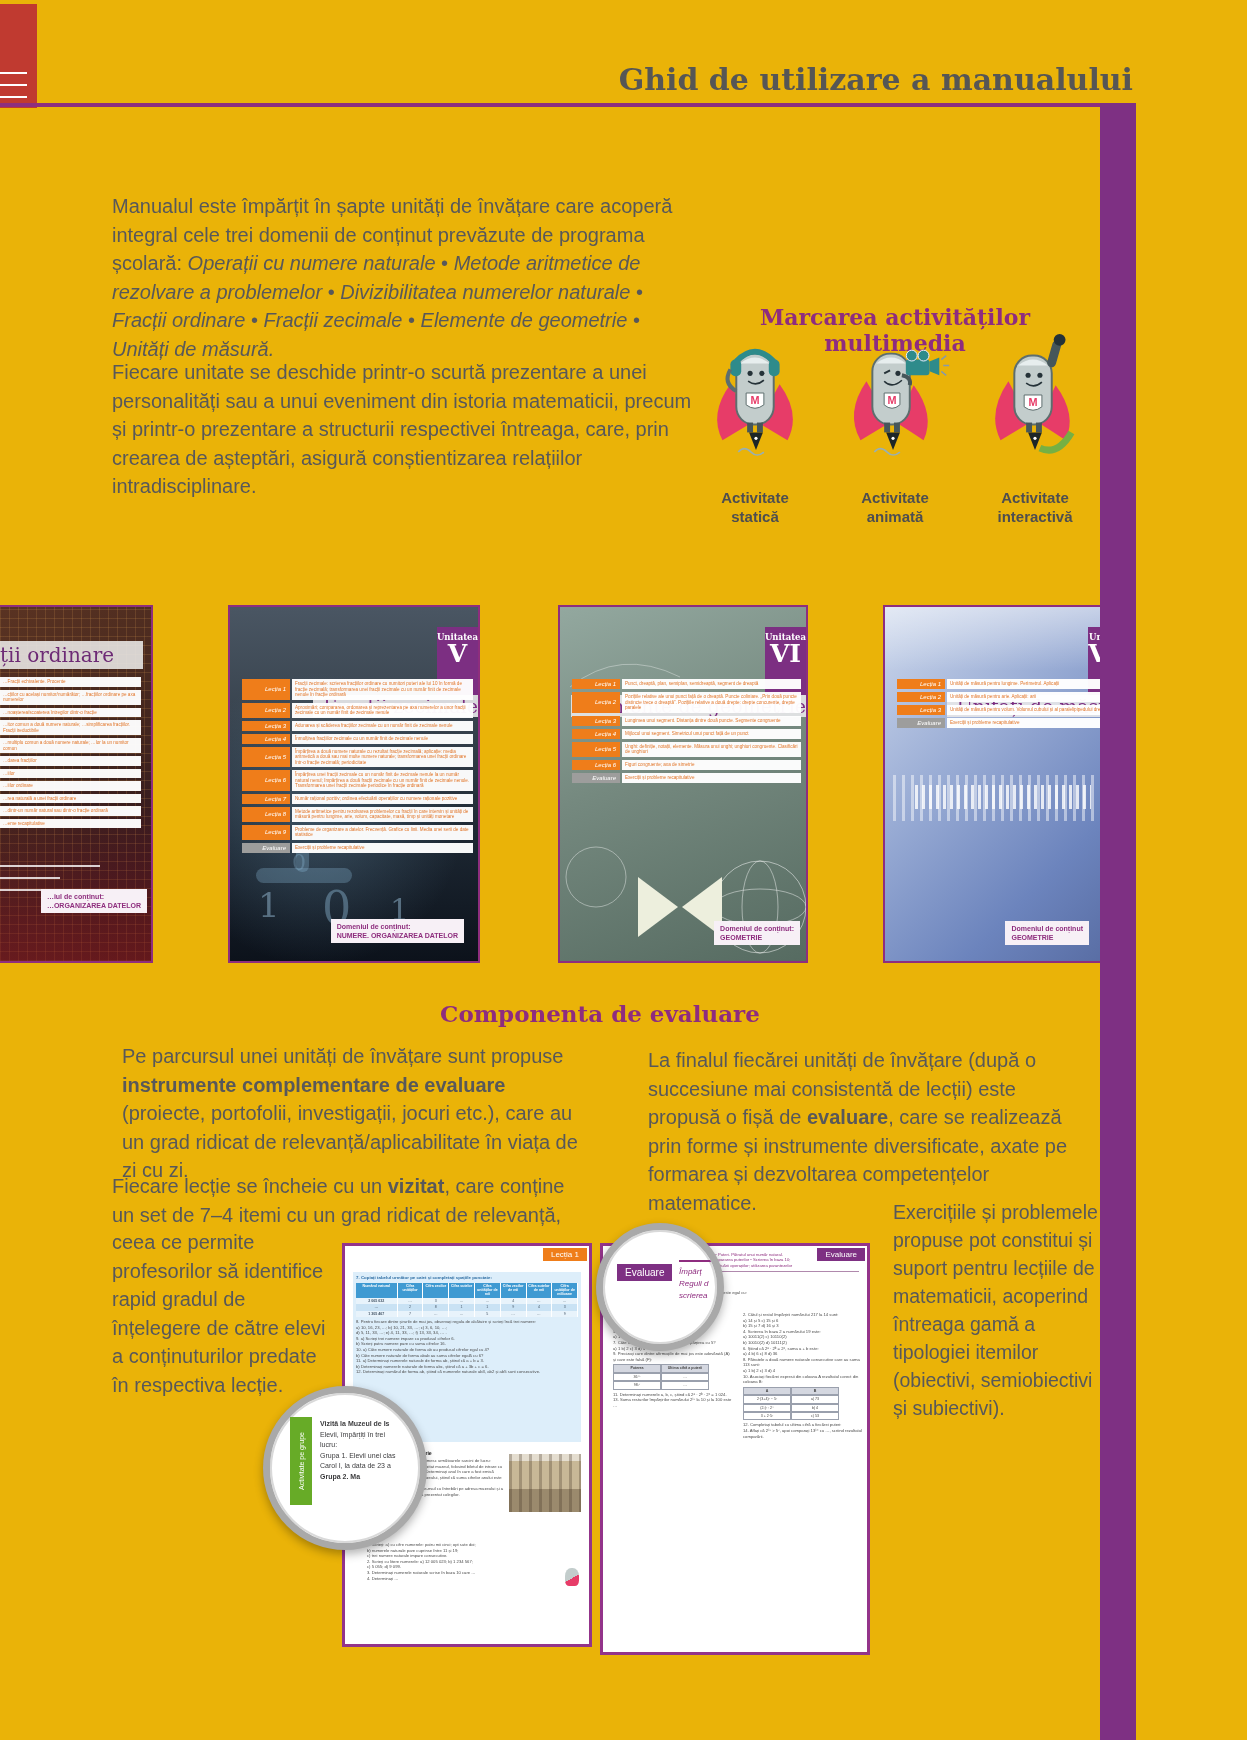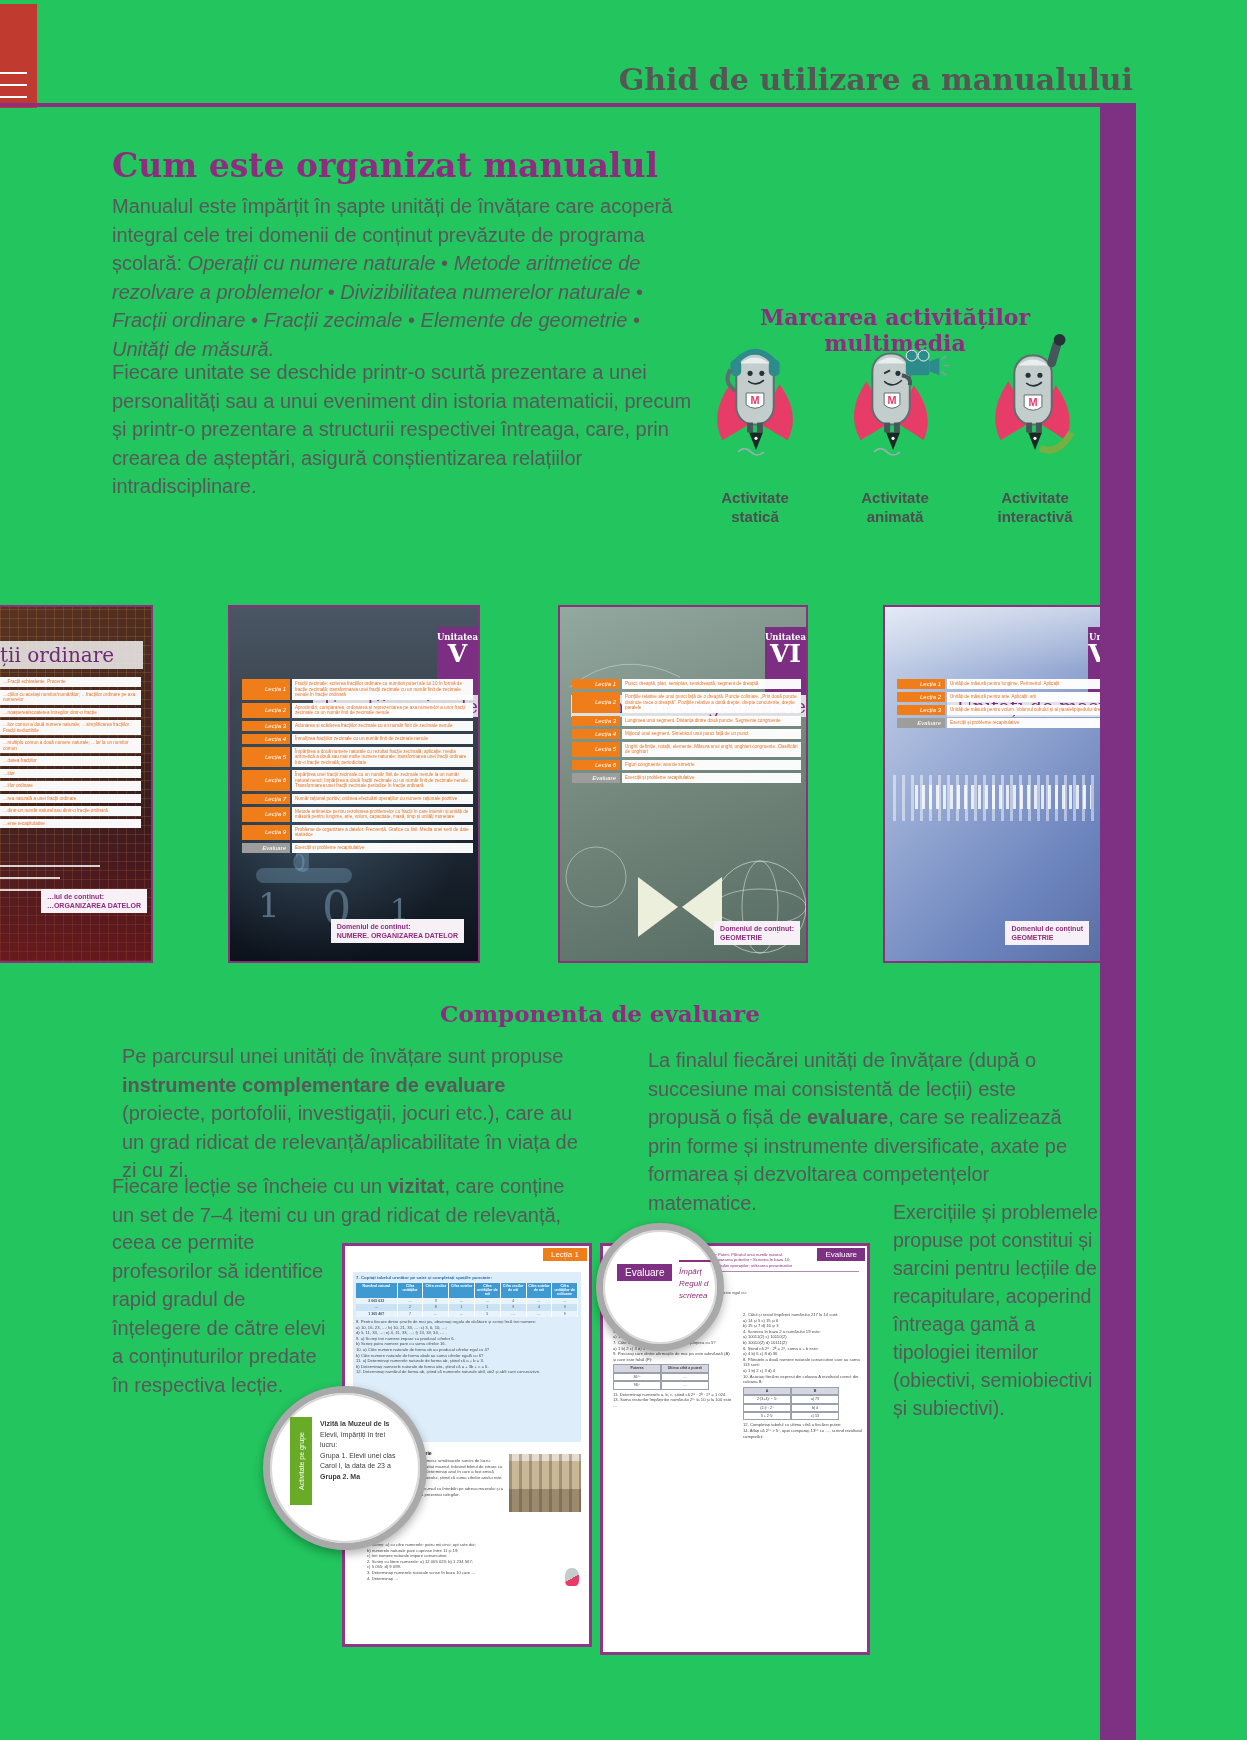--- a/index.html
+++ b/index.html
@@ -1,16 +1,16 @@
 <!DOCTYPE html>
 <html><head>
 <meta charset="utf-8">
 <style>
   html,body{margin:0;padding:0;background:#ffffff;}
-  .page{position:relative;width:1247px;height:1740px;background:#22c55e;overflow:hidden;
+  .page{position:relative;width:1247px;height:1740px;background:#eab308;overflow:hidden;
         font-family:"Liberation Sans",sans-serif;color:#58585a;}
 
   
   .hdr-title{position:absolute;right:114px;top:62px;font-family:"DejaVu Serif",serif;
              font-weight:bold;font-size:30px;color:#565655;}
   .hdr-rule{position:absolute;left:0;top:103px;width:1136px;height:4px;background:#8e2e7e;}
   .accent-bar{position:absolute;left:1100px;top:103px;width:36px;height:1637px;background:#7e3083;z-index:20;}
 
   
   .edge-strip{position:absolute;left:0;top:4px;width:37px;height:104px;background:#c03a30;
@@ -178,21 +178,20 @@
   <div class="edge-strip">
       <i></i>
       <i></i>
       <i></i>
     </div>
 
   <div class="hdr-title">Ghid de utilizare a manualului</div>
   <div class="hdr-rule"></div>
   <div class="accent-bar"></div>
 
-  <div class="h1">Cum este organizat manualul</div>
   <div class="p" id="p-intro1"><span>Manualul este împărțit în șapte unități de învățare care acoperă integral cele trei domenii de conținut prevăzute de programa școlară: </span><span class="ri">Operații cu numere naturale</span><span>  •  </span><span class="ri">Metode aritmetice de rezolvare a problemelor</span><span>  •  </span><span class="ri">Divizibilitatea numerelor naturale</span><span>  •  </span><span class="ri">Fracții ordinare</span><span>  •  </span><span class="ri">Fracții zecimale</span><span>  •  </span><span class="ri">Elemente de geometrie</span><span>  •  </span><span class="ri">Unități de măsură.</span></div>
   <div class="p" id="p-intro2">Fiecare unitate se deschide printr-o scurtă prezentare a unei personalități sau a unui eveniment din istoria matematicii, precum și printr-o prezentare a structurii respectivei întreaga, care, prin crearea de așteptări, asigură conștientizarea relațiilor intradisciplinare.</div>
 
   <div class="mm-head">Marcarea activităților multimedia</div>
 
   <div class="mascot" id="mascot-1">
     <svg viewBox="0 0 110 130" width="116" height="128">
       <path d="M30 55 Q8 85 22 112 Q42 100 52 94 Z" fill="#e73c68"></path>
       <path d="M80 55 Q102 85 88 112 Q68 100 58 94 Z" fill="#e73c68"></path>
       <rect x="36" y="24" width="38" height="72" rx="18" fill="#c3cdcc" stroke="#5d6e6e" stroke-width="2"></rect>
@@ -470,21 +469,21 @@
       <span>Domeniul de conținut</span>
         <span>GEOMETRIE</span>
     </div>
   </div>
 
   <div class="eval-head">Componenta de evaluare</div>
   <div class="p" id="p-eval-l1"><span>Pe parcursul unei unități de învățare sunt propuse </span><span class="rb">instrumente complementare de evaluare</span><span> (proiecte, portofolii, investigații, jocuri etc.), care au un grad ridicat de relevanță/aplicabilitate în viața de zi cu zi.</span></div>
   <div class="p" id="p-eval-r1"><span>La finalul fiecărei unități de învățare (după o succesiune mai consistentă de lecții) este propusă o fișă de </span><span class="rb">evaluare</span><span>, care se realizează prin forme și instrumente diversificate, axate pe formarea și dezvoltarea competențelor matematice.</span></div>
   <div class="p" id="p-eval-l2a"><span>Fiecare lecție se încheie cu un </span><span class="rb">vizitat</span><span>, care conține un set de 7–4 itemi cu un grad ridicat de relevanță,</span></div>
   <div class="p" id="p-eval-l2b">ceea ce permite profesorilor să identifice rapid gradul de înțelegere de către elevi a conținuturilor predate în respectiva lecție.</div>
-  <div class="p" id="p-eval-r2">Exercițiile și problemele propuse pot constitui și sarcini pentru lecțiile de recapitulare, acoperind întreaga gamă a tipologiei itemilor (obiectivi, semiobiectivi și subiectivi).</div>
+  <div class="p" id="p-eval-r2">Exercițiile și problemele propuse pot constitui și suport pentru lecțiile de matematicii, acoperind întreaga gamă a tipologiei itemilor (obiectivi, semiobiectivi și subiectivi).</div>
 
   <div class="thumb" id="thumb-lesson">
     <div class="page-tab tab-orange">Lecția 1</div>
     <div class="blue-panel">
       <div class="lead">7. Copiați tabelul următor pe caiet și completați spațiile punctate:</div>
       <div class="xtable">
           <div class="trow thead">
             <div class="tcell">Numărul natural</div>
             <div class="tcell">Cifra unităților</div>
             <div class="tcell">Cifra zecilor</div>

